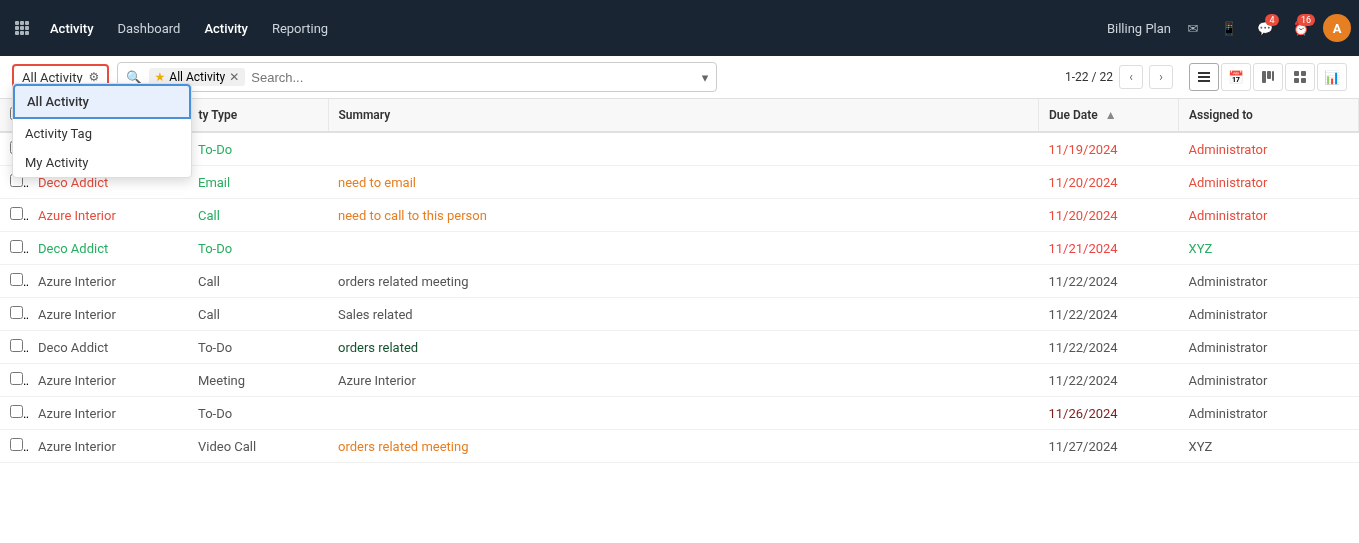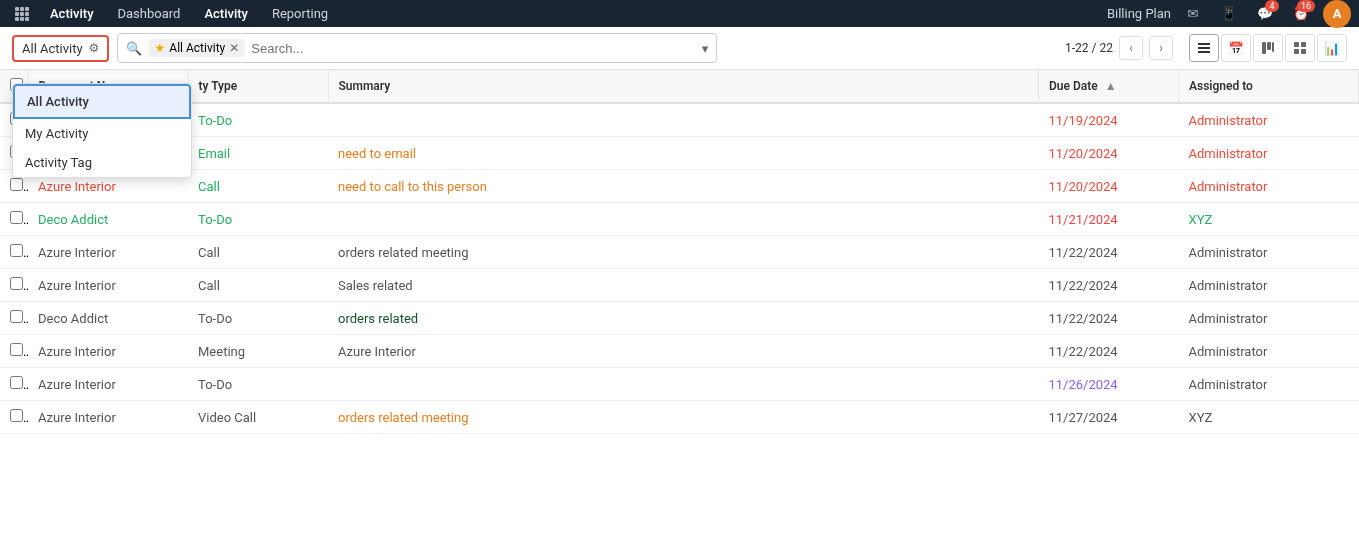--- a/index.html
+++ b/index.html
@@ -2,21 +2,21 @@
 <html><head>
   <meta charset="utf-8">
   <style>
     * { box-sizing: border-box; margin: 0; padding: 0; }
     body { font-family: -apple-system, BlinkMacSystemFont, 'Segoe UI', Roboto, sans-serif; font-size: 13px; background: #fff; overflow: hidden; }
 
     
     .top-nav {
       background: #1a2533;
       color: #fff;
-      height: 27px;
+      height: 56px;
       display: flex;
       align-items: center;
       padding: 0 8px;
       gap: 4px;
     }
     .top-nav .grid-icon {
       width: 28px; height: 28px;
       display: flex; align-items: center; justify-content: center;
       cursor: pointer; color: #adb5bd;
     }
@@ -317,22 +317,22 @@
         <rect x="1" y="8" width="5" height="5" rx="1"></rect>
         <rect x="8" y="8" width="5" height="5" rx="1"></rect>
       </svg>
     </div>
     <div class="view-btn">📊</div>
   </div>
 </div>
 
 <div class="dropdown-menu">
   <div class="dropdown-menu-header">All Activity</div>
+  <div class="dropdown-menu-item">Activity Tag</div>
   <div class="dropdown-menu-item">My Activity</div>
-  <div class="dropdown-menu-item">Activity Tag</div>
 </div>
 
 <div class="table-container">
   <table>
     <thead>
       <tr>
         <th class="col-check checkbox-cell">
           <input type="checkbox" style="">
         </th>
         <th class="col-doc sortable">
@@ -416,21 +416,21 @@
           <td><span style="color: rgb(85, 85, 85);">Meeting</span></td>
           <td><span style="color: rgb(85, 85, 85);">Azure Interior</span></td>
           <td><span style="color: rgb(85, 85, 85);">11/22/2024</span></td>
           <td><span style="color: rgb(85, 85, 85);">Administrator</span></td>
         </tr>
         <tr>
           <td class="checkbox-cell"><input type="checkbox" style=""></td>
           <td><span style="color: rgb(85, 85, 85); cursor: default;">Azure Interior</span></td>
           <td><span style="color: rgb(85, 85, 85);">To-Do</span></td>
           <td><span style="color: rgb(85, 85, 85);"></span></td>
-          <td><span style="color: #8b5cf6;">11/26/2024</span></td>
+          <td><span style="color: #7f1d1d;">11/26/2024</span></td>
           <td><span style="color: rgb(85, 85, 85);">Administrator</span></td>
         </tr>
         <tr>
           <td class="checkbox-cell"><input type="checkbox" style=""></td>
           <td><span style="color: rgb(85, 85, 85); cursor: default;">Azure Interior</span></td>
           <td><span style="color: rgb(85, 85, 85);">Video Call</span></td>
           <td><span style="color: rgb(230, 126, 34);">orders related meeting</span></td>
           <td><span style="color: rgb(85, 85, 85);">11/27/2024</span></td>
           <td><span style="color: rgb(85, 85, 85);">XYZ</span></td>
         </tr>

